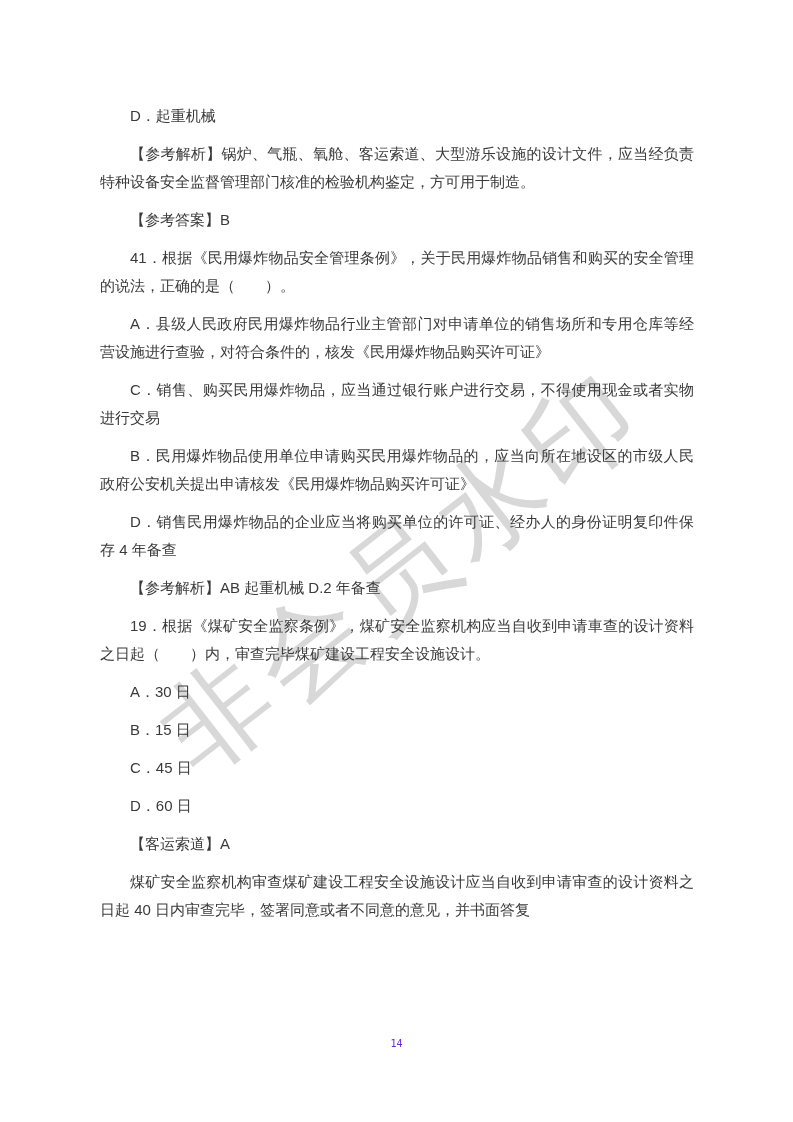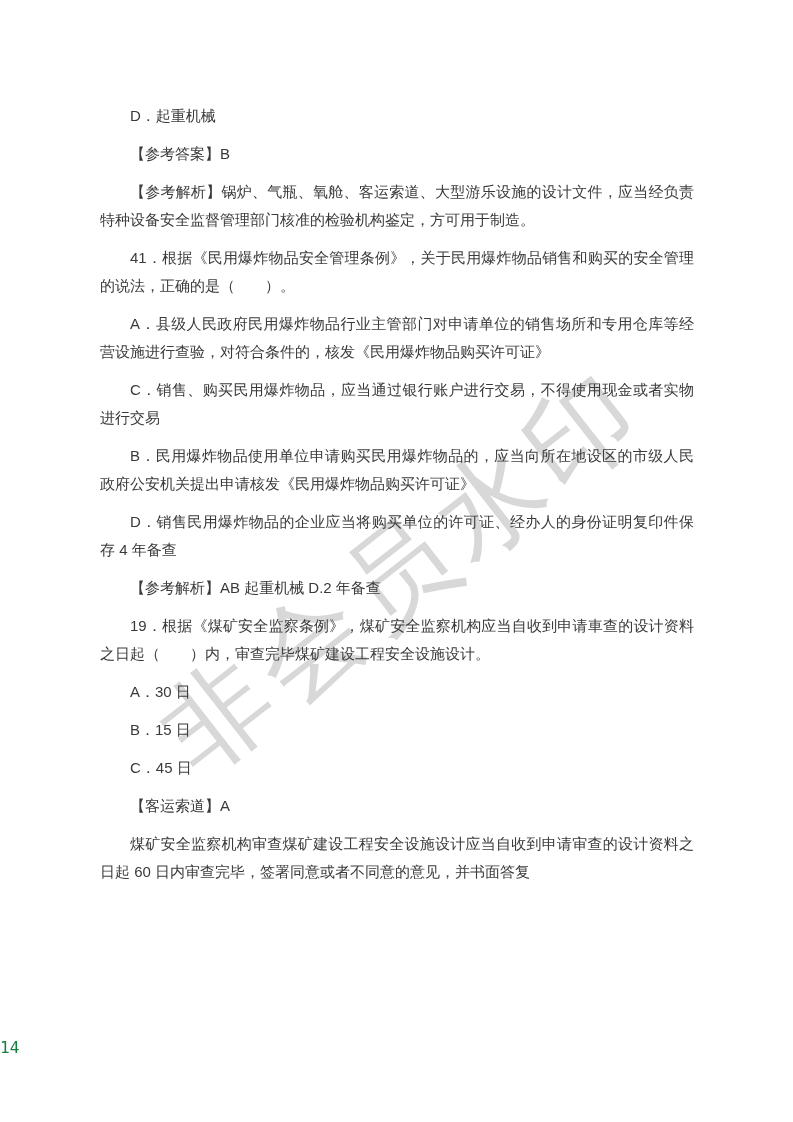--- a/index.html
+++ b/index.html
@@ -43,44 +43,46 @@
     color: #3a3a3a;
     text-align: justify;
     text-indent: 2em;
     word-break: break-all;
   }
   .page-num {
     position: absolute;
     left: 0;
     right: 0;
     top: 1038px;
-    font-size: 16px;
-    color: #15803d;
+    text-align: center;
+    font-size: 10px;
+    color: #6d28d9;
     z-index: 1;
     font-family: "DejaVu Sans Mono", "Liberation Mono", monospace;
   }
 </style>
 </head>
 <body>
 
 <div class="page">
   <div class="watermark">非会员水印</div>
 
   <div class="content">
       <p class="para">D．起重机械</p>
+      <p class="para">【参考解析】锅炉、气瓶、氧舱、客运索道、大型游乐设施的设计文件，应当经负责特种设备安全监督管理部门核准的检验机构鉴定，方可用于制造。</p>
       <p class="para">【参考答案】B</p>
-      <p class="para">【参考解析】锅炉、气瓶、氧舱、客运索道、大型游乐设施的设计文件，应当经负责特种设备安全监督管理部门核准的检验机构鉴定，方可用于制造。</p>
       <p class="para">41．根据《民用爆炸物品安全管理条例》，关于民用爆炸物品销售和购买的安全管理的说法，正确的是（　　）。</p>
       <p class="para">A．县级人民政府民用爆炸物品行业主管部门对申请单位的销售场所和专用仓库等经营设施进行查验，对符合条件的，核发《民用爆炸物品购买许可证》</p>
       <p class="para">C．销售、购买民用爆炸物品，应当通过银行账户进行交易，不得使用现金或者实物进行交易</p>
       <p class="para">B．民用爆炸物品使用单位申请购买民用爆炸物品的，应当向所在地设区的市级人民政府公安机关提出申请核发《民用爆炸物品购买许可证》</p>
       <p class="para">D．销售民用爆炸物品的企业应当将购买单位的许可证、经办人的身份证明复印件保存 4 年备查</p>
       <p class="para">【参考解析】AB 起重机械 D.2 年备查</p>
       <p class="para">19．根据《煤矿安全监察条例》，煤矿安全监察机构应当自收到申请車查的设计资料之日起（　　）内，审查完毕煤矿建设工程安全设施设计。</p>
       <p class="para">A．30 日</p>
       <p class="para">B．15 日</p>
       <p class="para">C．45 日</p>
+      <p class="para">D．60 日</p>
       <p class="para">【客运索道】A</p>
-      <p class="para">煤矿安全监察机构审查煤矿建设工程安全设施设计应当自收到申请审查的设计资料之日起 60 日内审查完毕，签署同意或者不同意的意见，并书面答复</p>
+      <p class="para">煤矿安全监察机构审查煤矿建设工程安全设施设计应当自收到申请审查的设计资料之日起 40 日内审查完毕，签署同意或者不同意的意见，并书面答复</p>
     </div>
 
   <div class="page-num">14</div>
 </div>
 
 </body></html>

